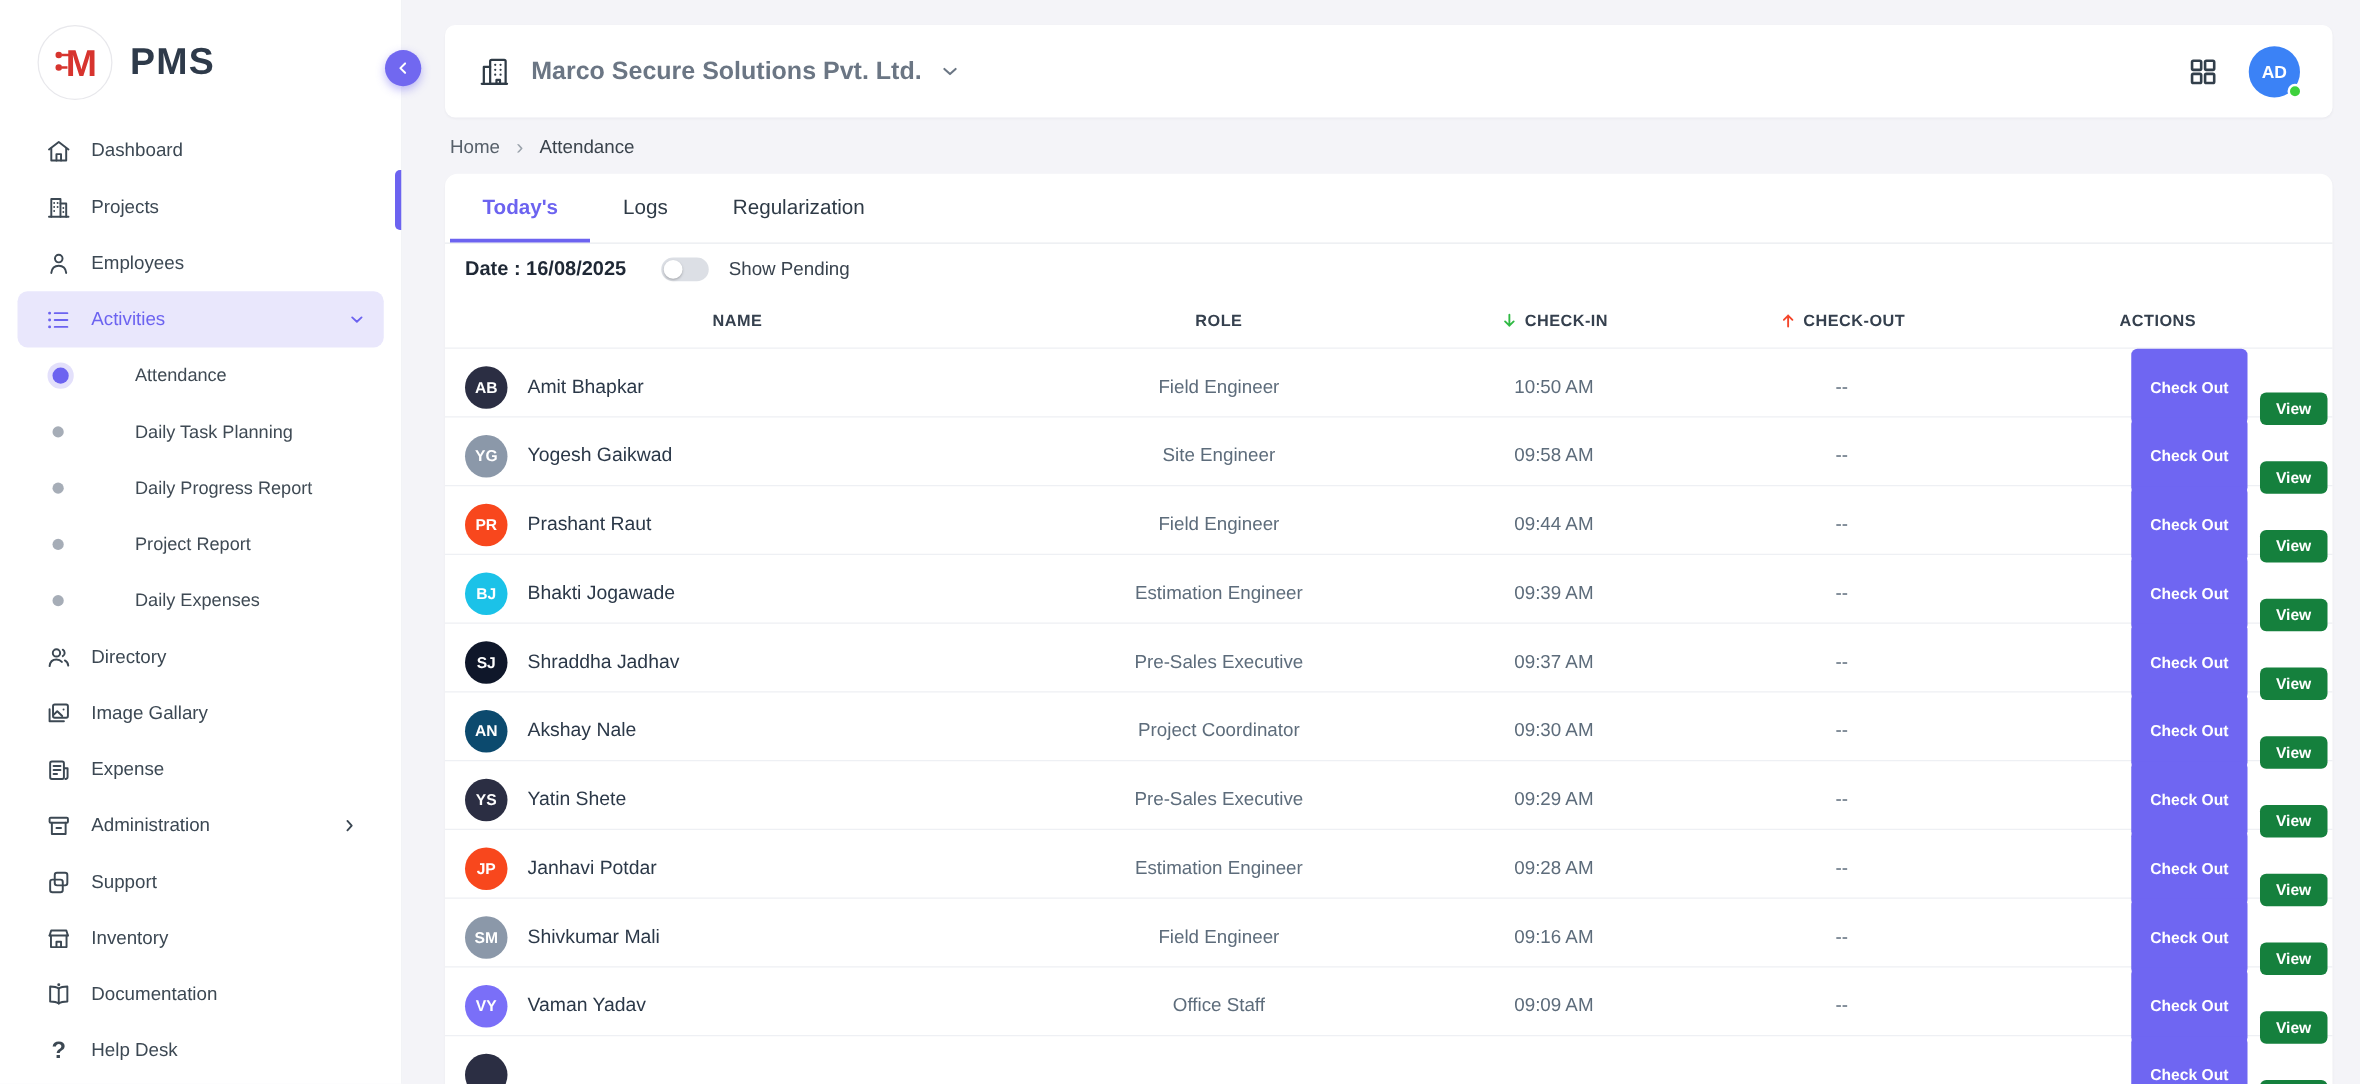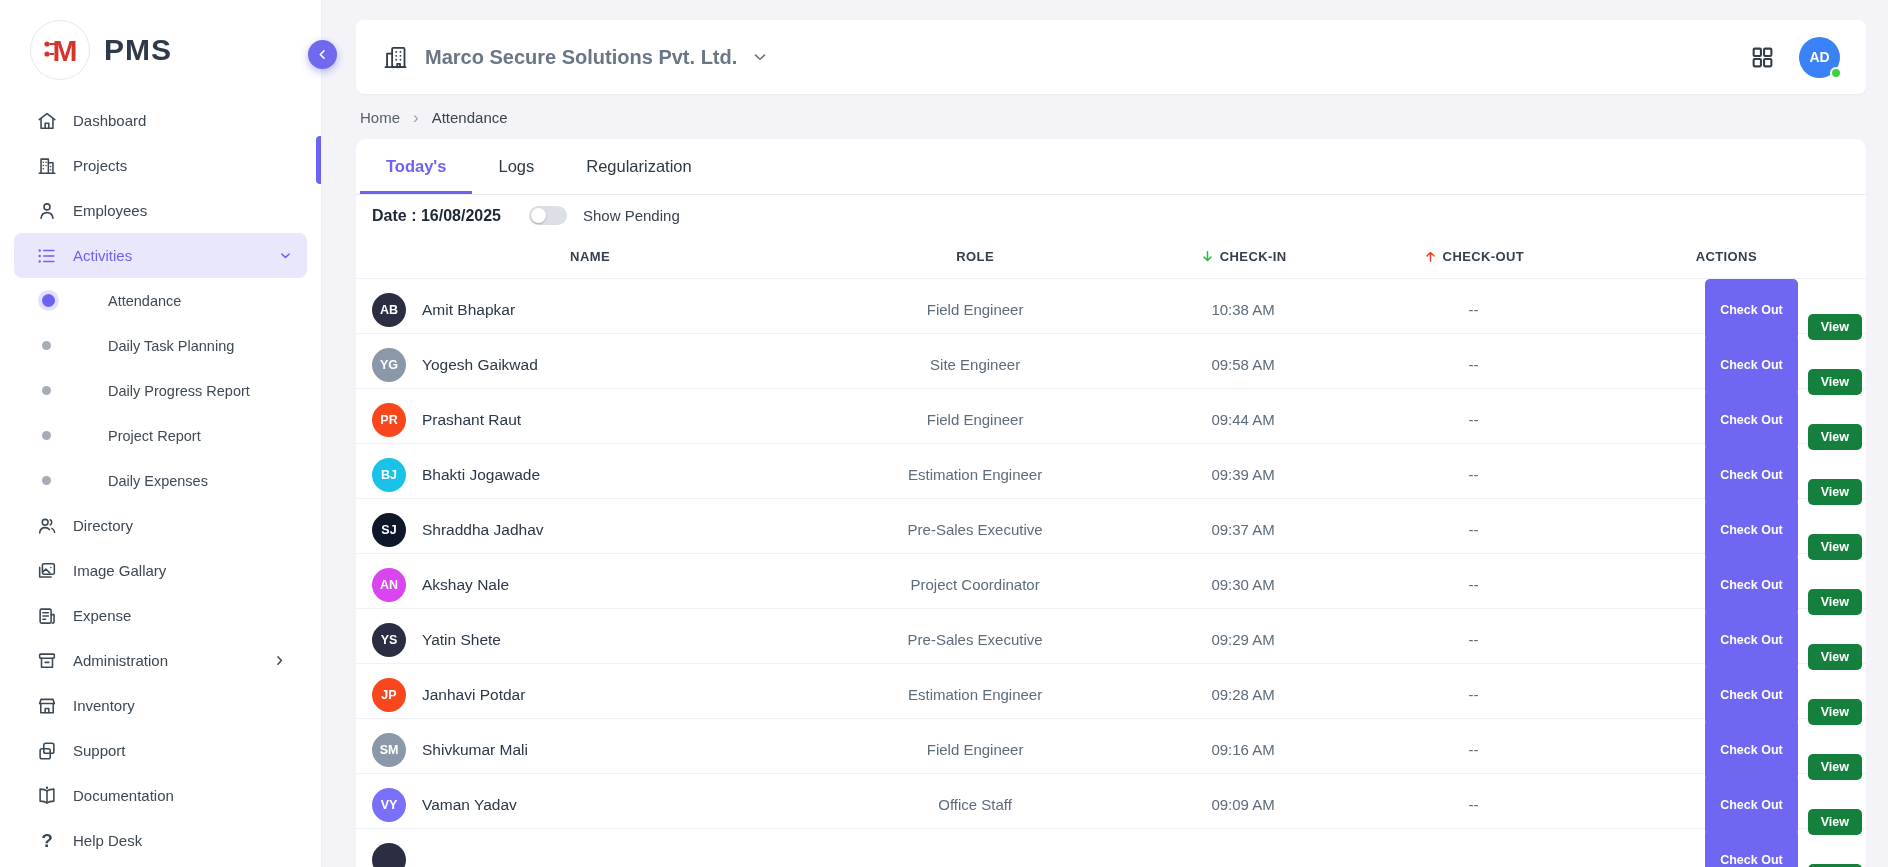--- a/index.html
+++ b/index.html
@@ -202,36 +202,36 @@
     <span class="lbl">Administration</span>
   <span class="chev-r">
           <svg width="15" height="15" viewBox="0 0 24 24" fill="none" stroke="#3C4853" stroke-width="2.4" stroke-linecap="round" stroke-linejoin="round">
             <path d="M9.5 6 15 12l-5.5 6"></path>
           </svg>
         </span>
       </div>
       <div class="nav-item">
     <span class="ic">
           <svg width="22" height="22" viewBox="0 0 24 24" fill="none" stroke="currentColor" stroke-width="1.7" stroke-linecap="round" stroke-linejoin="round">
+            <rect x="8.5" y="3.5" width="11" height="11" rx="2"></rect>
+            <rect x="4.5" y="9.5" width="11" height="11" rx="2"></rect>
+          </svg>
+        </span>
+    <span class="lbl">Support</span>
+  </div>
+      <div class="nav-item">
+    <span class="ic">
+          <svg width="22" height="22" viewBox="0 0 24 24" fill="none" stroke="currentColor" stroke-width="1.7" stroke-linecap="round" stroke-linejoin="round">
             <path d="M4 9.2 5.4 4.8h13.2L20 9.2"></path>
             <path d="M4 9.2h16"></path>
             <path d="M5.2 9.2V19.3h13.6V9.2"></path>
             <path d="M10 19.3v-4.6h4v4.6"></path>
           </svg>
         </span>
     <span class="lbl">Inventory</span>
-  </div>
-      <div class="nav-item">
-    <span class="ic">
-          <svg width="22" height="22" viewBox="0 0 24 24" fill="none" stroke="currentColor" stroke-width="1.7" stroke-linecap="round" stroke-linejoin="round">
-            <rect x="8.5" y="3.5" width="11" height="11" rx="2"></rect>
-            <rect x="4.5" y="9.5" width="11" height="11" rx="2"></rect>
-          </svg>
-        </span>
-    <span class="lbl">Support</span>
   </div>
       <div class="nav-item">
     <span class="ic">
           <svg width="22" height="22" viewBox="0 0 24 24" fill="none" stroke="currentColor" stroke-width="1.7" stroke-linecap="round" stroke-linejoin="round">
             <path d="M12 6.4C10.2 5 8 4.5 4.5 4.5v13.1c3.5 0 5.7.5 7.5 1.9 1.8-1.4 4-1.9 7.5-1.9V4.5C16 4.5 13.8 5 12 6.4Z"></path>
             <path d="M12 6.4v13.1"></path>
             <circle cx="12" cy="3" r="1.3" fill="currentColor" stroke="none"></circle>
           </svg>
         </span>
     <span class="lbl">Documentation</span>
@@ -327,21 +327,21 @@
       </div>
     </div>
 
     <div id="tbody">
         <div class="trow">
     <div class="cell-name">
       <span class="avatar" style="background: rgb(43, 46, 67);">AB</span>
       <span class="name-text">Amit Bhapkar</span>
     </div>
     <div class="cell-mid role">Field Engineer</div>
-    <div class="cell-mid cin">10:38 AM</div>
+    <div class="cell-mid cin">10:50 AM</div>
     <div class="cell-mid cout">--</div>
     <div class="cell-actions">
       <button class="btn-checkout">Check Out</button>
       <button class="btn-view">View</button>
     </div>
   </div>
         <div class="trow">
     <div class="cell-name">
       <span class="avatar" style="background: rgb(139, 152, 169);">YG</span>
       <span class="name-text">Yogesh Gaikwad</span>
@@ -388,21 +388,21 @@
     <div class="cell-mid role">Pre-Sales Executive</div>
     <div class="cell-mid cin">09:37 AM</div>
     <div class="cell-mid cout">--</div>
     <div class="cell-actions">
       <button class="btn-checkout">Check Out</button>
       <button class="btn-view">View</button>
     </div>
   </div>
         <div class="trow">
     <div class="cell-name">
-      <span class="avatar" style="background: #d946ef;">AN</span>
+      <span class="avatar" style="background: #0c4a6e;">AN</span>
       <span class="name-text">Akshay Nale</span>
     </div>
     <div class="cell-mid role">Project Coordinator</div>
     <div class="cell-mid cin">09:30 AM</div>
     <div class="cell-mid cout">--</div>
     <div class="cell-actions">
       <button class="btn-checkout">Check Out</button>
       <button class="btn-view">View</button>
     </div>
   </div>

